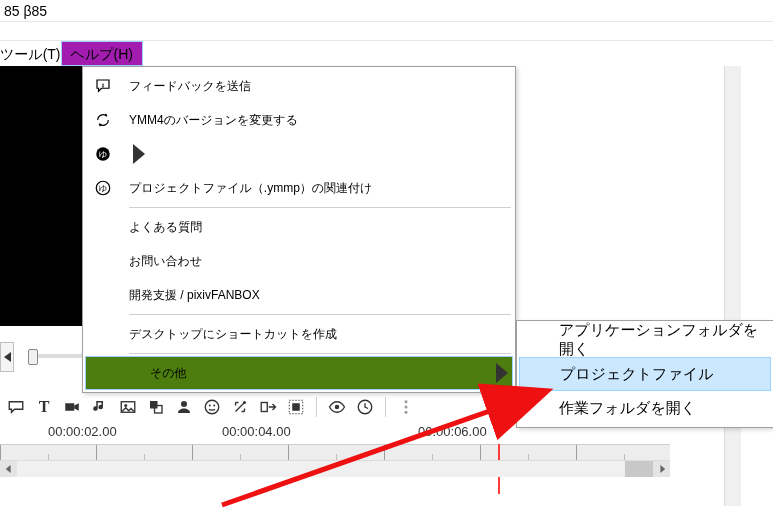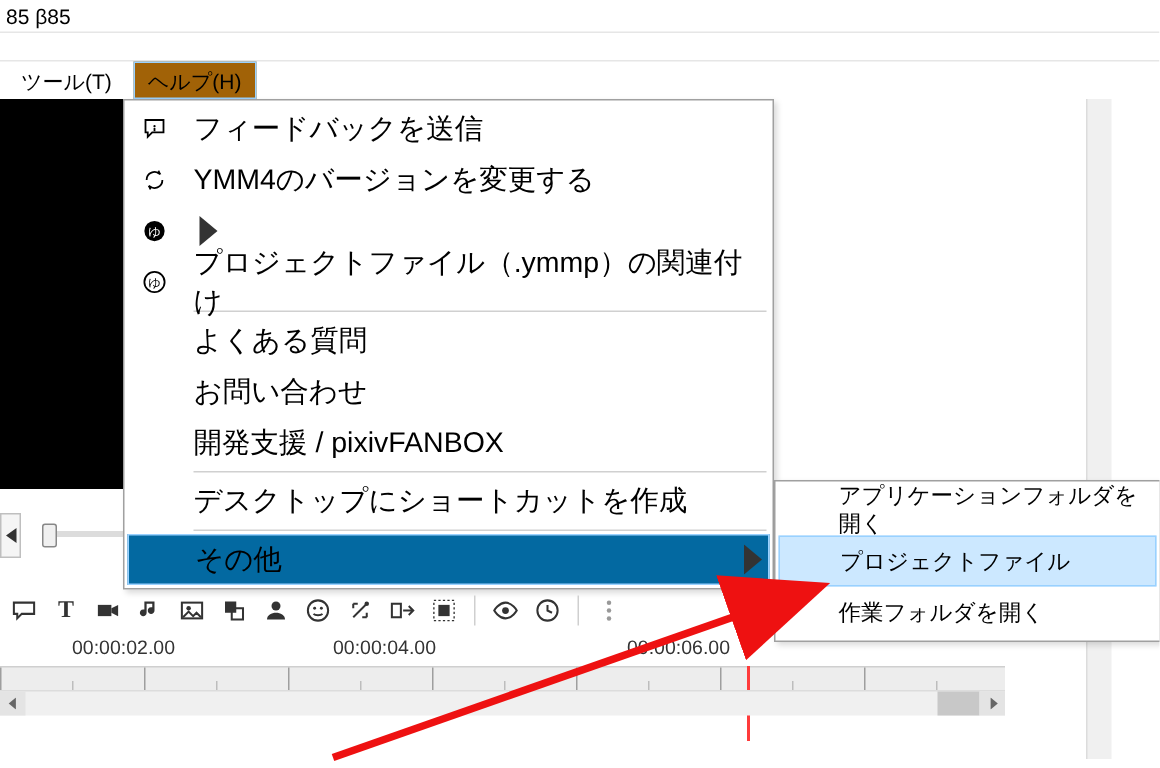--- a/index.html
+++ b/index.html
@@ -25,26 +25,26 @@
   }
 
   .menubar {
     position: absolute; left: 0; top: 40px; width: 773px; height: 26px;
     background: #fff;
     display: flex;
     align-items: stretch;
     border-top: 1px solid #e6e6e6;
   }
   .menu-item {
-    padding: 0 14px;
+    padding: 0 0;
     line-height: 26px;
     font-size: 14px;
   }
   .menu-item.open {
-    background: #a16207;
+    background: #a21caf;
     border: 1px solid #99d1ff;
     line-height: 24px;
     padding: 0 9px;
   }
 
   .black-panel {
     position: absolute; left: 0; top: 66px;
     width: 82px; height: 260px;
     background: #000;
   }
@@ -88,32 +88,33 @@
     box-shadow: 2px 2px 4px rgba(0,0,0,0.15);
     padding: 2px;
   }
   .dd-row {
     display: flex; align-items: center;
     height: 34px;
     padding-left: 6px;
     position: relative;
   }
   .dd-row.selected {
-    background: #0369a1;
+    background: #4d7c0f;
     border: 1px solid #99d1ff;
+    gap: 20px;
   }
   .dd-icon {
     width: 24px; height: 24px;
     display: flex; align-items: center; justify-content: center;
     margin-right: 14px;
     flex: 0 0 24px;
   }
   .dd-label {
     flex: 1 1 auto;
-    font-size: 19px;
+    font-size: 12px;
   }
   .dd-arrow {
     width: 20px; height: 100%;
     display: flex; align-items: center; justify-content: center;
     flex: 0 0 20px;
   }
   .dd-sep {
     height: 1px;
     background: #d0d0d0;
     margin: 2px 2px 2px 44px;

